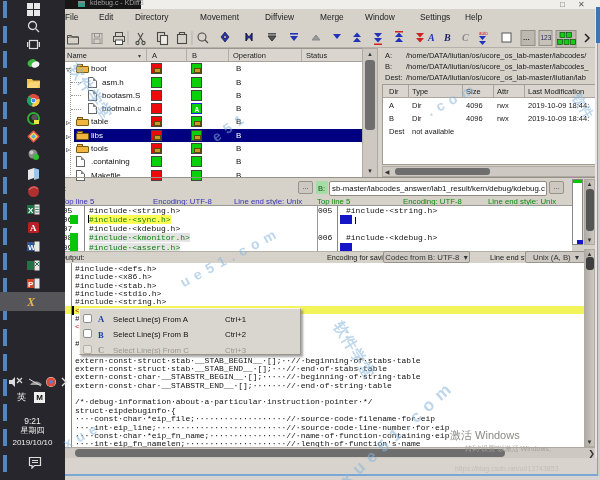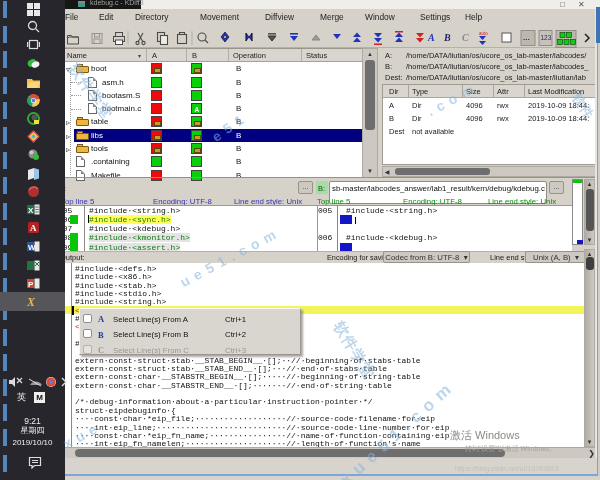--- a/index.html
+++ b/index.html
@@ -226,21 +226,21 @@
 <div class="abs" style="left:324px;top:127px;font-size:7.5px;white-space:nowrap">Dest</div>
 <div class="abs" style="left:347px;top:127px;font-size:7.5px;white-space:nowrap">not available</div>
 <div class="abs" style="left:317px;top:166px;width:214px;height:11px;background:#cdc9c2;border:1px solid #aeaaa2"></div>
 <div class="arr" style="left:318px;top:168px;width:8px">◀</div>
 <div class="abs thumb" style="left:330px;top:168px;width:95px;height:7px"></div>
 <div class="abs" style="left:-6px;top:184px;font-size:7.5px">A:</div>
 <div class="abs btn3" style="left:233px;top:181px;width:15px;height:13px;font-size:7px;line-height:10px">...</div>
 <div class="abs" style="left:251px;top:181px;width:12px;height:13px;background:#a6dca6">
       <span style="position:absolute;left:2px;top:3px;font-size:7.5px;color:#0a520a">B:</span>
     </div>
-<div class="abs tbox" style="left:264px;top:181px;width:218px;height:23px;line-height:13px;padding-left:2px">sb-master/labcodes_answer/lab1_result/kern/debug/kdebug.c</div>
+<div class="abs tbox" style="left:264px;top:181px;width:218px;height:15px;line-height:13px;padding-left:2px">sb-master/labcodes_answer/lab1_result/kern/debug/kdebug.c</div>
 <div class="abs btn3" style="left:484px;top:181px;width:15px;height:13px;font-size:7px;line-height:10px">...</div>
 <div class="abs" style="left:-4px;top:197px;font-size:7.8px;color:#3333bb">Top line 5</div>
 <div class="abs" style="left:88px;top:197px;font-size:7.8px;color:#3333bb">Encoding: UTF-8</div>
 <div class="abs" style="left:169px;top:197px;font-size:7.8px;color:#3333bb">Line end style: Unix</div>
 <div class="abs" style="left:252px;top:197px;font-size:7.8px;color:#0a8a0a">Top line 5</div>
 <div class="abs" style="left:338px;top:197px;font-size:7.8px;color:#0a8a0a">Encoding: UTF-8</div>
 <div class="abs" style="left:423px;top:197px;font-size:7.8px;color:#0a8a0a">Line end style: Unix</div>
 <div class="abs" style="left:0;top:205px;width:253px;height:46.5px;background:#fff;overflow:hidden;border-top:1px solid #999;border-right:1px solid #999"></div>
 <div class="cl" style="left:-7px;top:205.5px;width:20px;color:#111">005</div>
 <div class="cl" style="left:24px;top:205.5px;width:200px;color:#111"><span style="">#include·&lt;string.h&gt;</span></div>

